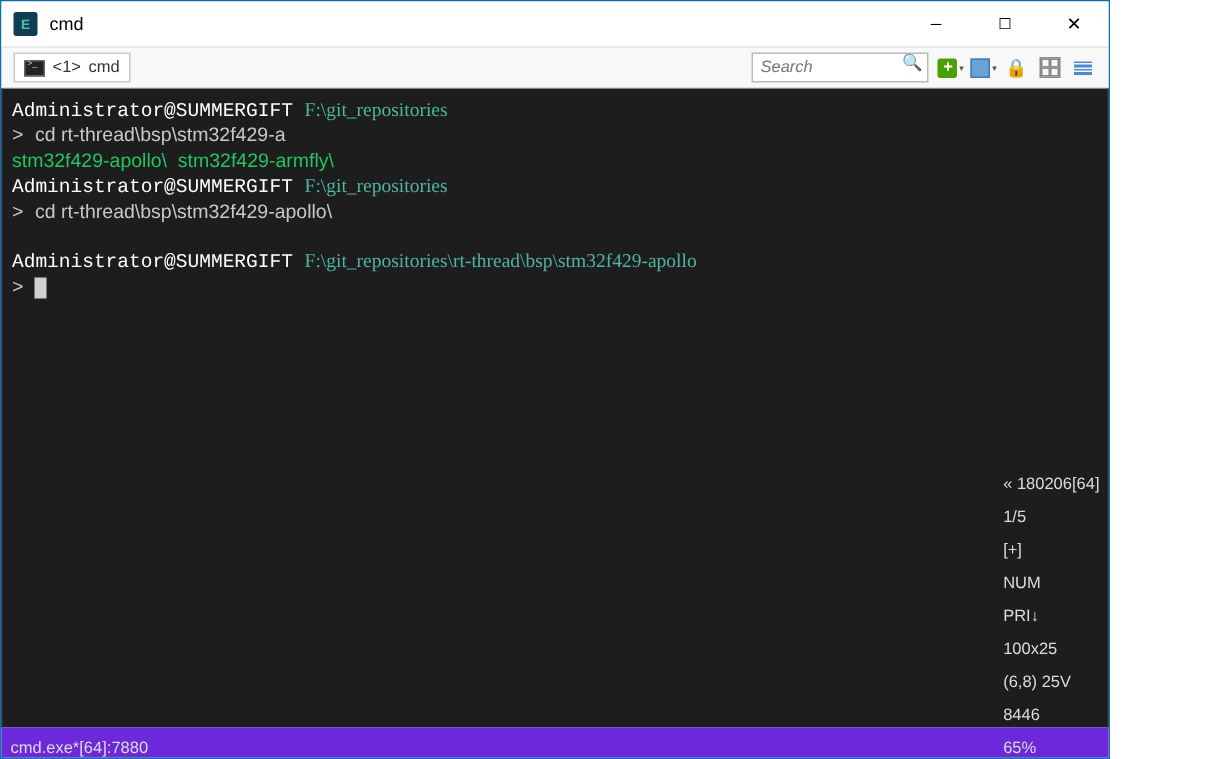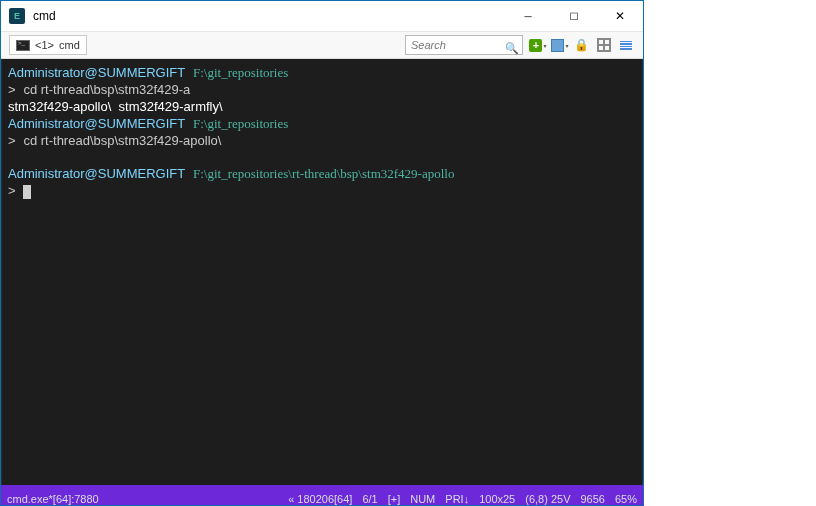--- a/index.html
+++ b/index.html
@@ -1,57 +1,57 @@
 <!DOCTYPE html>
 <html><head>
 <meta charset="utf-8">
 <style>
 * { margin: 0; padding: 0; box-sizing: border-box; font-family: "Segoe UI", Tahoma, sans-serif; }
 body { background: #fff; width: 816px; height: 506px; overflow: hidden; }
 
-.window { width: 644px; height: 506px; border: 1px solid #0c6eae; background: #fff; display: flex; flex-direction: column; }
+.window { width: 740px; height: 506px; border: 1px solid #0c6eae; background: #fff; display: flex; flex-direction: column; }
 
 .titlebar { height: 30px; background: #fff; display: flex; align-items: center; padding: 0 0 0 8px; }
 .titlebar .app-icon { width: 16px; height: 16px; background: #0f3e54; border-radius: 2px; display: flex; align-items: center; justify-content: center; margin-right: 8px; }
 .titlebar .app-icon::after { content: "E"; color: #4fc3a1; font-size: 9px; font-weight: bold; }
 .titlebar .title { font-size: 12px; color: #000; flex: 1; }
 .titlebar .win-controls { display: flex; height: 100%; }
 .titlebar .btn { width: 46px; height: 100%; display: flex; align-items: center; justify-content: center; font-family: "Segoe UI Symbol", sans-serif; font-size: 10px; color: #000; }
 .titlebar .btn.close { font-size: 12px; }
 
 .toolbar { height: 28px; background: #f8f8f8; border-top: 1px solid #e6e6e6; border-bottom: 1px solid #ddd; display: flex; align-items: center; padding: 0 8px; }
 .tab-chip { height: 20px; background: #fff; border: 1px solid #c8c8c8; display: flex; align-items: center; padding: 0 6px; gap: 5px; font-size: 11px; color: #333; }
 .tab-chip .cmd-icon { width: 14px; height: 11px; background: #222; border: 1px solid #666; position: relative; }
 .tab-chip .cmd-icon::after { content: ">_"; color: #ccc; font-size: 6px; position: absolute; top: -1px; left: 1px; }
 .tab-chip .num { color: #333; }
 .toolbar .spacer { flex: 1; }
-.search-wrap { position: relative; display: flex; align-items: flex-end; }
+.search-wrap { position: relative; display: flex; align-items: flex-start; }
 .search { height: 20px; width: 118px; border: 1px solid #b8b8b8; padding: 0 20px 0 5px; font-size: 11px; font-style: italic; color: #888; background: #fff; }
 .search-wrap .mag { position: absolute; right: 4px; font-size: 11px; color: #666; }
 .tool-icons { display: flex; align-items: center; gap: 4px; margin-left: 6px; }
 .tool-icons .ic { width: 18px; height: 18px; display: flex; align-items: center; justify-content: center; font-size: 12px; position: relative; }
 .add { width: 13px; height: 13px; background: #4aa000; border-radius: 2px; display: flex; align-items: center; justify-content: center; color: #fff; font-size: 11px; font-weight: bold; line-height: 1; }
 .dd { font-size: 6px; color: #555; margin-left: 1px; }
 .floppy { width: 13px; height: 13px; background: #6aa3d5; border: 1px solid #3d7cb5; }
 .lock { color: #c79018; font-size: 12px; }
 .lines { width: 14px; height: 14px; display: flex; flex-direction: column; justify-content: space-around; padding: 2px 1px; }
 .lines div { height: 1.5px; background: #4a89dc; }
 .gridbx { width: 14px; height: 14px; border: 1px solid #888; display: grid; grid-template-columns: 1fr 1fr; grid-template-rows: 1fr 1fr; }
 .gridbx div { border: 0.5px solid #888; }
 
 .terminal { flex: 1; background: #1d1d1d; font-family: Consolas, "Courier New", monospace; font-size: 13px; line-height: 16px; color: #d0d0d0; padding: 6px 6px; white-space: pre; overflow: hidden; border-left: 1px solid #2c2c2c; border-right: 1px solid #2c2c2c; }
-.terminal .green { color: #7dd3fc; }
+.terminal .green { color: #ffffff; font-family: Liberation Mono, monospace; }
 .terminal .teal { color: #4eb5a3; font-family: Liberation Serif, serif; }
 .terminal .grey { color: #c8c8c8; }
-.terminal .white { color: #ffffff; }
+.terminal .white { color: #22c55e; }
 .cursor { display: inline-block; width: 8px; height: 14px; background: #d0d0d0; vertical-align: text-bottom; }
 
 .statusbar { height: 20px; background: #6d28d9; color: #d8dde2; font-family: Consolas, "Segoe UI", sans-serif; font-size: 11px; display: flex; align-items: flex-end; padding: 0 6px; gap: 10px; }
 .statusbar .sb-left { flex: 1; display: flex; gap: 8px; }
-.statusbar .sb-right { display: flex; gap: 10px; }
+.statusbar .sb-right { display: flex; gap: 10px; flex-direction: column; }
 .statusbar .seg { white-space: pre; }
 </style>
 </head>
 <body>
 
 <div class="window">
 
   <div class="titlebar">
     <div class="app-icon"></div>
     <div class="title">cmd</div>
@@ -112,24 +112,24 @@
 
 <span class="green">Administrator@SUMMERGIFT</span> <span class="teal">F:\git_repositories\rt-thread\bsp\stm32f429-apollo</span>
 <span class="grey">&gt;</span> <span class="cursor"></span></div>
 
   <div class="statusbar">
     <div class="sb-left">
       <span class="seg">cmd.exe*[64]:7880</span>
     </div>
     <div class="sb-right">
       <span class="seg">« 180206[64]</span>
-      <span class="seg">6/1</span>
+      <span class="seg">1/5</span>
       <span class="seg">[+]</span>
       <span class="seg">NUM</span>
       <span class="seg">PRI↓</span>
       <span class="seg">100x25</span>
       <span class="seg">(6,8) 25V</span>
-      <span class="seg">9656</span>
+      <span class="seg">8446</span>
       <span class="seg">65%</span>
     </div>
   </div>
 
 </div>
 
 </body></html>

